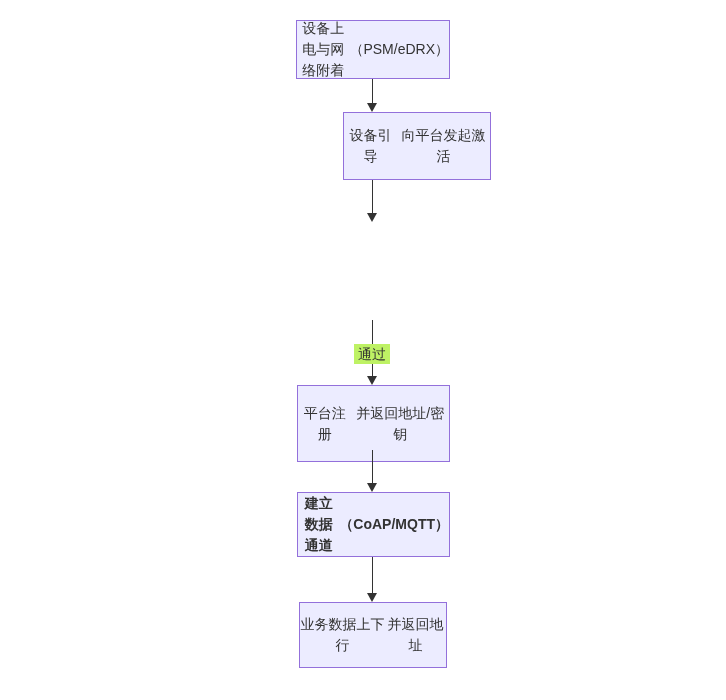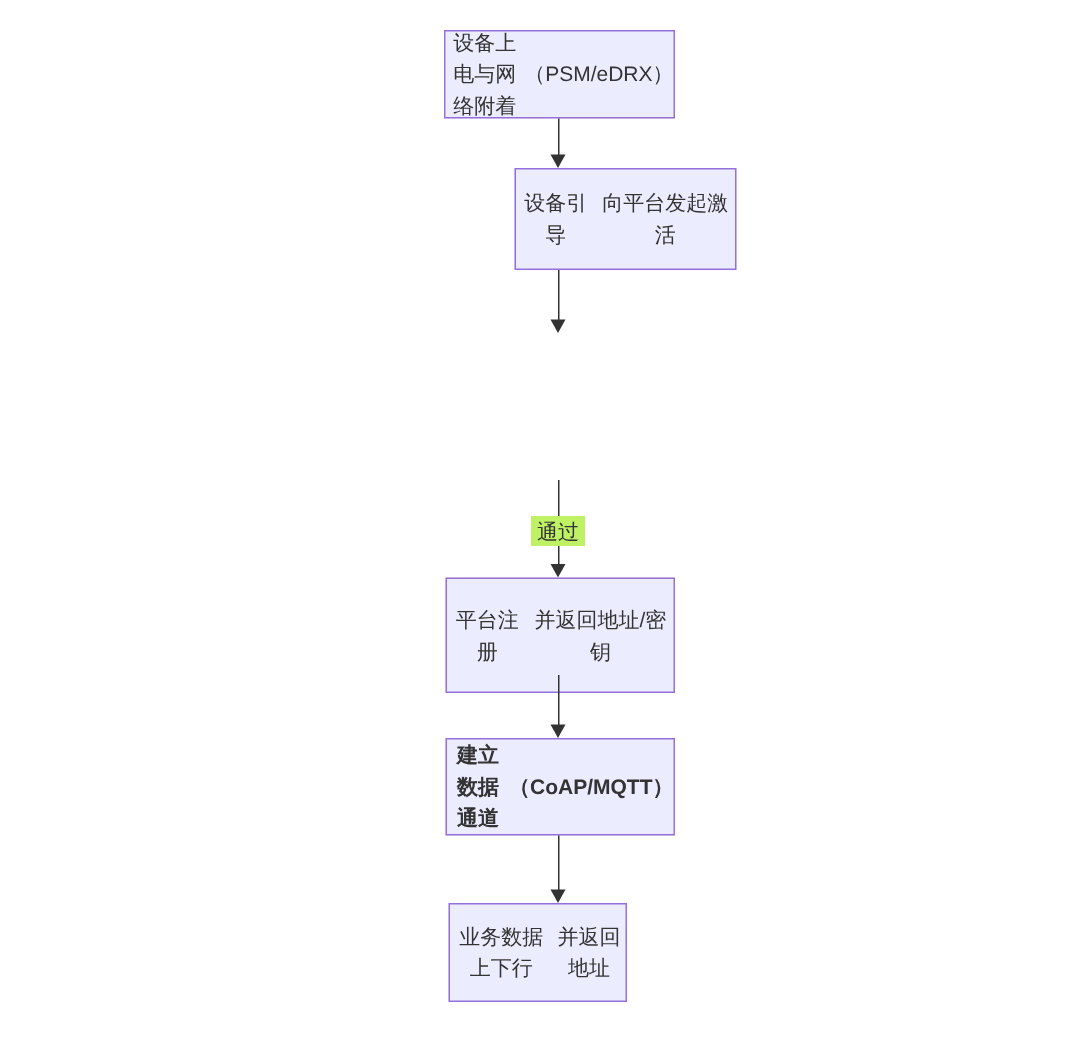--- a/index.html
+++ b/index.html
@@ -125,18 +125,18 @@
   <div class="node" style="left:297px; top:492px; width:153px; height:65px;font-weight:bold;">
     <span>建立数据通道</span>
     <span>（CoAP/MQTT）</span>
   </div>
 
   <div class="edge" style="top:557px; height:45px;">
     <div class="line"></div>
     <div class="arrowhead"></div>
   </div>
 
-  <div class="node" style="left:299px; top:602px; width:119px; height:66px;">
+  <div class="node" style="left:299px; top:602px; width:148px; height:66px;">
     <span>业务数据上下行</span>
     <span>并返回地址</span>
   </div>
 
 </div>
 
 </body></html>

